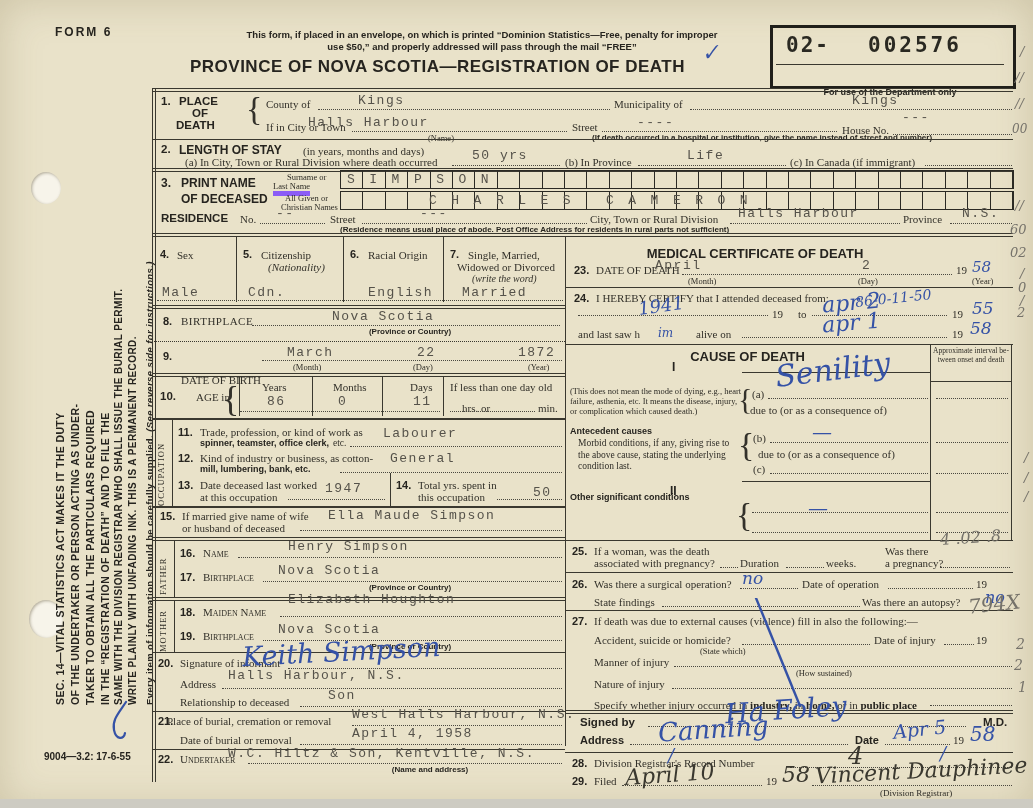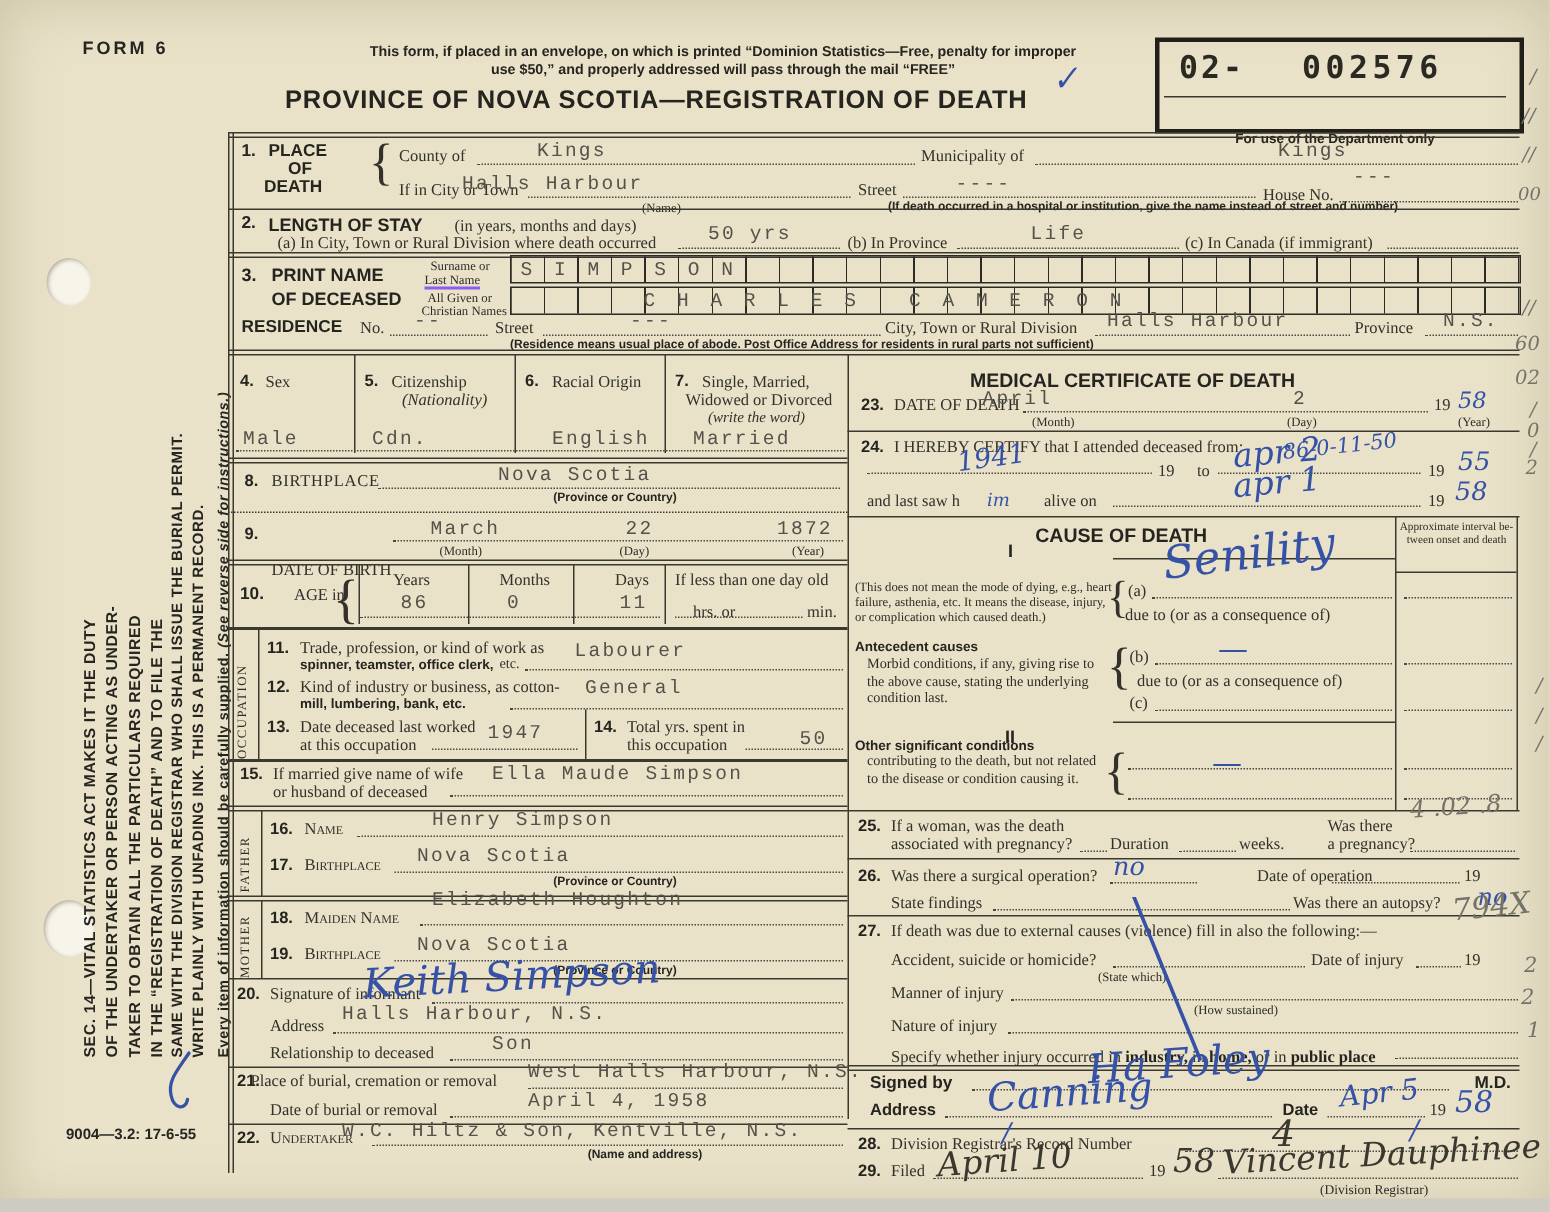--- a/index.html
+++ b/index.html
@@ -100,21 +100,21 @@
   <div class="abs dt" style="left:638px;top:165px;width:148px;"></div>
   <span class="abs typed" style="left:687px;top:148px;">Life</span>
   <span class="abs lbl" style="left:790px;top:156px;">(c) In Canada (if immigrant)</span>
   <div class="abs dt" style="left:925px;top:165px;width:87px;"></div>
   <div class="abs hr2" style="left:152px;top:168px;width:861px;"></div>
 
   <span class="abs sec" style="left:161px;top:176px;font-size:12px;">3.</span>
   <span class="abs sec" style="left:181px;top:176px;font-size:12px;">PRINT NAME</span>
   <span class="abs sec" style="left:181px;top:192px;font-size:12px;">OF DECEASED</span>
   <span class="abs sm" style="left:287px;top:172px;">Surname or</span>
-  <span class="abs sm" style="left:283px;top:181px;border-bottom:2px solid #8b5cf6;">Last Name</span>
+  <span class="abs sm" style="left:273px;top:181px;border-bottom:5px solid #8b5cf6;">Last Name</span>
   <div class="abs cells" style="left:340px;top:170px;width:672px;height:17px;"></div>
   <span class="abs typed" style="left:347px;top:172px;letter-spacing:14.5px;">SIMPSON</span>
   <span class="abs sm" style="left:285px;top:193px;">All Given or</span>
   <span class="abs sm" style="left:281px;top:202px;">Christian Names</span>
   <div class="abs cells" style="left:340px;top:191px;width:672px;height:17px;"></div>
   <span class="abs typed" style="left:429px;top:193px;letter-spacing:14.5px;">CHARLES</span>
   <span class="abs typed" style="left:606px;top:193px;letter-spacing:14.5px;">CAMERON</span>
   <span class="abs sec" style="left:161px;top:212px;font-size:11.5px;">RESIDENCE</span>
   <span class="abs lbl" style="left:240px;top:213px;">No.</span>
   <div class="abs dt" style="left:260px;top:223px;width:65px;"></div>
@@ -333,21 +333,20 @@
   <div class="abs dt" style="left:770px;top:442px;width:158px;"></div>
   <span class="abs hw" style="left:812px;top:420px;font-size:20px;">—</span>
   <div class="abs dt" style="left:936px;top:442px;width:72px;"></div>
   <span class="abs lbl" style="left:758px;top:448px;">due to (or as a consequence of)</span>
   <span class="abs lbl" style="left:753px;top:463px;">(c)</span>
   <div class="abs dt" style="left:770px;top:473px;width:158px;"></div>
   <div class="abs dt" style="left:936px;top:473px;width:72px;"></div>
   <div class="abs hr1" style="left:742px;top:481px;width:188px;"></div>
   <span class="abs b" style="left:670px;top:484px;font-size:12px;">II</span>
   <div class="abs smb" style="left:570px;top:492px;font-size:9px;">Other significant conditions</div>
-  <div class="abs" style="left:578px;top:503px;width:160px;font-size:9.5px;line-height:11.5px;white-space:normal;">contributing to the death, but not related to the disease or condition causing it.</div>
   <span class="abs brace" style="left:736px;top:496px;font-size:34px;">{</span>
   <div class="abs dt" style="left:752px;top:512px;width:176px;"></div>
   <span class="abs hw" style="left:808px;top:496px;font-size:20px;">—</span>
   <div class="abs dt" style="left:752px;top:532px;width:176px;"></div>
   <div class="abs dt" style="left:936px;top:512px;width:72px;"></div>
   <div class="abs dt" style="left:936px;top:532px;width:72px;"></div>
   <div class="abs hr1" style="left:565px;top:540px;width:448px;"></div>
 
   <span class="abs b" style="left:572px;top:545px;font-size:11px;">25.</span>
   <span class="abs lbl" style="left:594px;top:545px;">If a woman, was the death</span>
@@ -358,34 +357,34 @@
   <span class="abs lbl" style="left:826px;top:557px;">weeks.</span>
   <span class="abs lbl" style="left:885px;top:545px;">Was there</span>
   <span class="abs lbl" style="left:885px;top:557px;">a pregnancy?</span>
   <div class="abs dt" style="left:940px;top:567px;width:70px;"></div>
   <div class="abs hr1" style="left:565px;top:572px;width:448px;"></div>
 
   <span class="abs b" style="left:572px;top:578px;font-size:11px;">26.</span>
   <span class="abs lbl" style="left:594px;top:578px;">Was there a surgical operation?</span>
   <span class="abs hw" style="left:742px;top:568px;font-size:17px;">no</span>
   <div class="abs dt" style="left:740px;top:588px;width:58px;"></div>
-  <span class="abs lbl" style="left:802px;top:578px;margin-left:36px;">Date of operation</span>
+  <span class="abs lbl" style="left:802px;top:578px;">Date of operation</span>
   <div class="abs dt" style="left:888px;top:588px;width:85px;"></div>
   <span class="abs lbl" style="left:976px;top:578px;">19</span>
   <span class="abs lbl" style="left:594px;top:596px;">State findings</span>
   <div class="abs dt" style="left:662px;top:606px;width:198px;"></div>
   <span class="abs lbl" style="left:862px;top:596px;">Was there an autopsy?</span>
   <span class="abs hw" style="left:985px;top:588px;font-size:16px;">no</span>
   <div class="abs hr1" style="left:565px;top:610px;width:448px;"></div>
 
   <span class="abs b" style="left:572px;top:615px;font-size:11px;">27.</span>
   <span class="abs lbl" style="left:594px;top:615px;">If death was due to external causes (violence) fill in also the following:—</span>
   <span class="abs lbl" style="left:594px;top:634px;">Accident, suicide or homicide?</span>
   <div class="abs dt" style="left:742px;top:644px;width:128px;"></div>
-  <span class="abs sm" style="left:732px;top:646px;text-align:center;">(State which)</span>
+  <span class="abs sm" style="left:700px;top:646px;text-align:center;">(State which)</span>
   <span class="abs lbl" style="left:874px;top:634px;">Date of injury</span>
   <div class="abs dt" style="left:944px;top:644px;width:30px;"></div>
   <span class="abs lbl" style="left:976px;top:634px;">19</span>
   <span class="abs lbl" style="left:594px;top:656px;">Manner of injury</span>
   <div class="abs dt" style="left:674px;top:666px;width:338px;"></div>
   <span class="abs sm" style="left:796px;top:668px;">(How sustained)</span>
   <span class="abs lbl" style="left:594px;top:678px;">Nature of injury</span>
   <div class="abs dt" style="left:672px;top:688px;width:340px;"></div>
   <div class="abs" style="left:594px;top:695px;"><span class="lbl">Specify whether injury occurred in </span><span class="lbl b" style="font-family:'Liberation Serif',serif;">industry,</span><span class="lbl"> in </span><span class="lbl b" style="font-family:'Liberation Serif',serif;">home,</span><span class="lbl"> or in </span><span class="lbl b" style="font-family:'Liberation Serif',serif;">public place</span></div>
   <div class="abs dt" style="left:930px;top:705px;width:82px;"></div>

